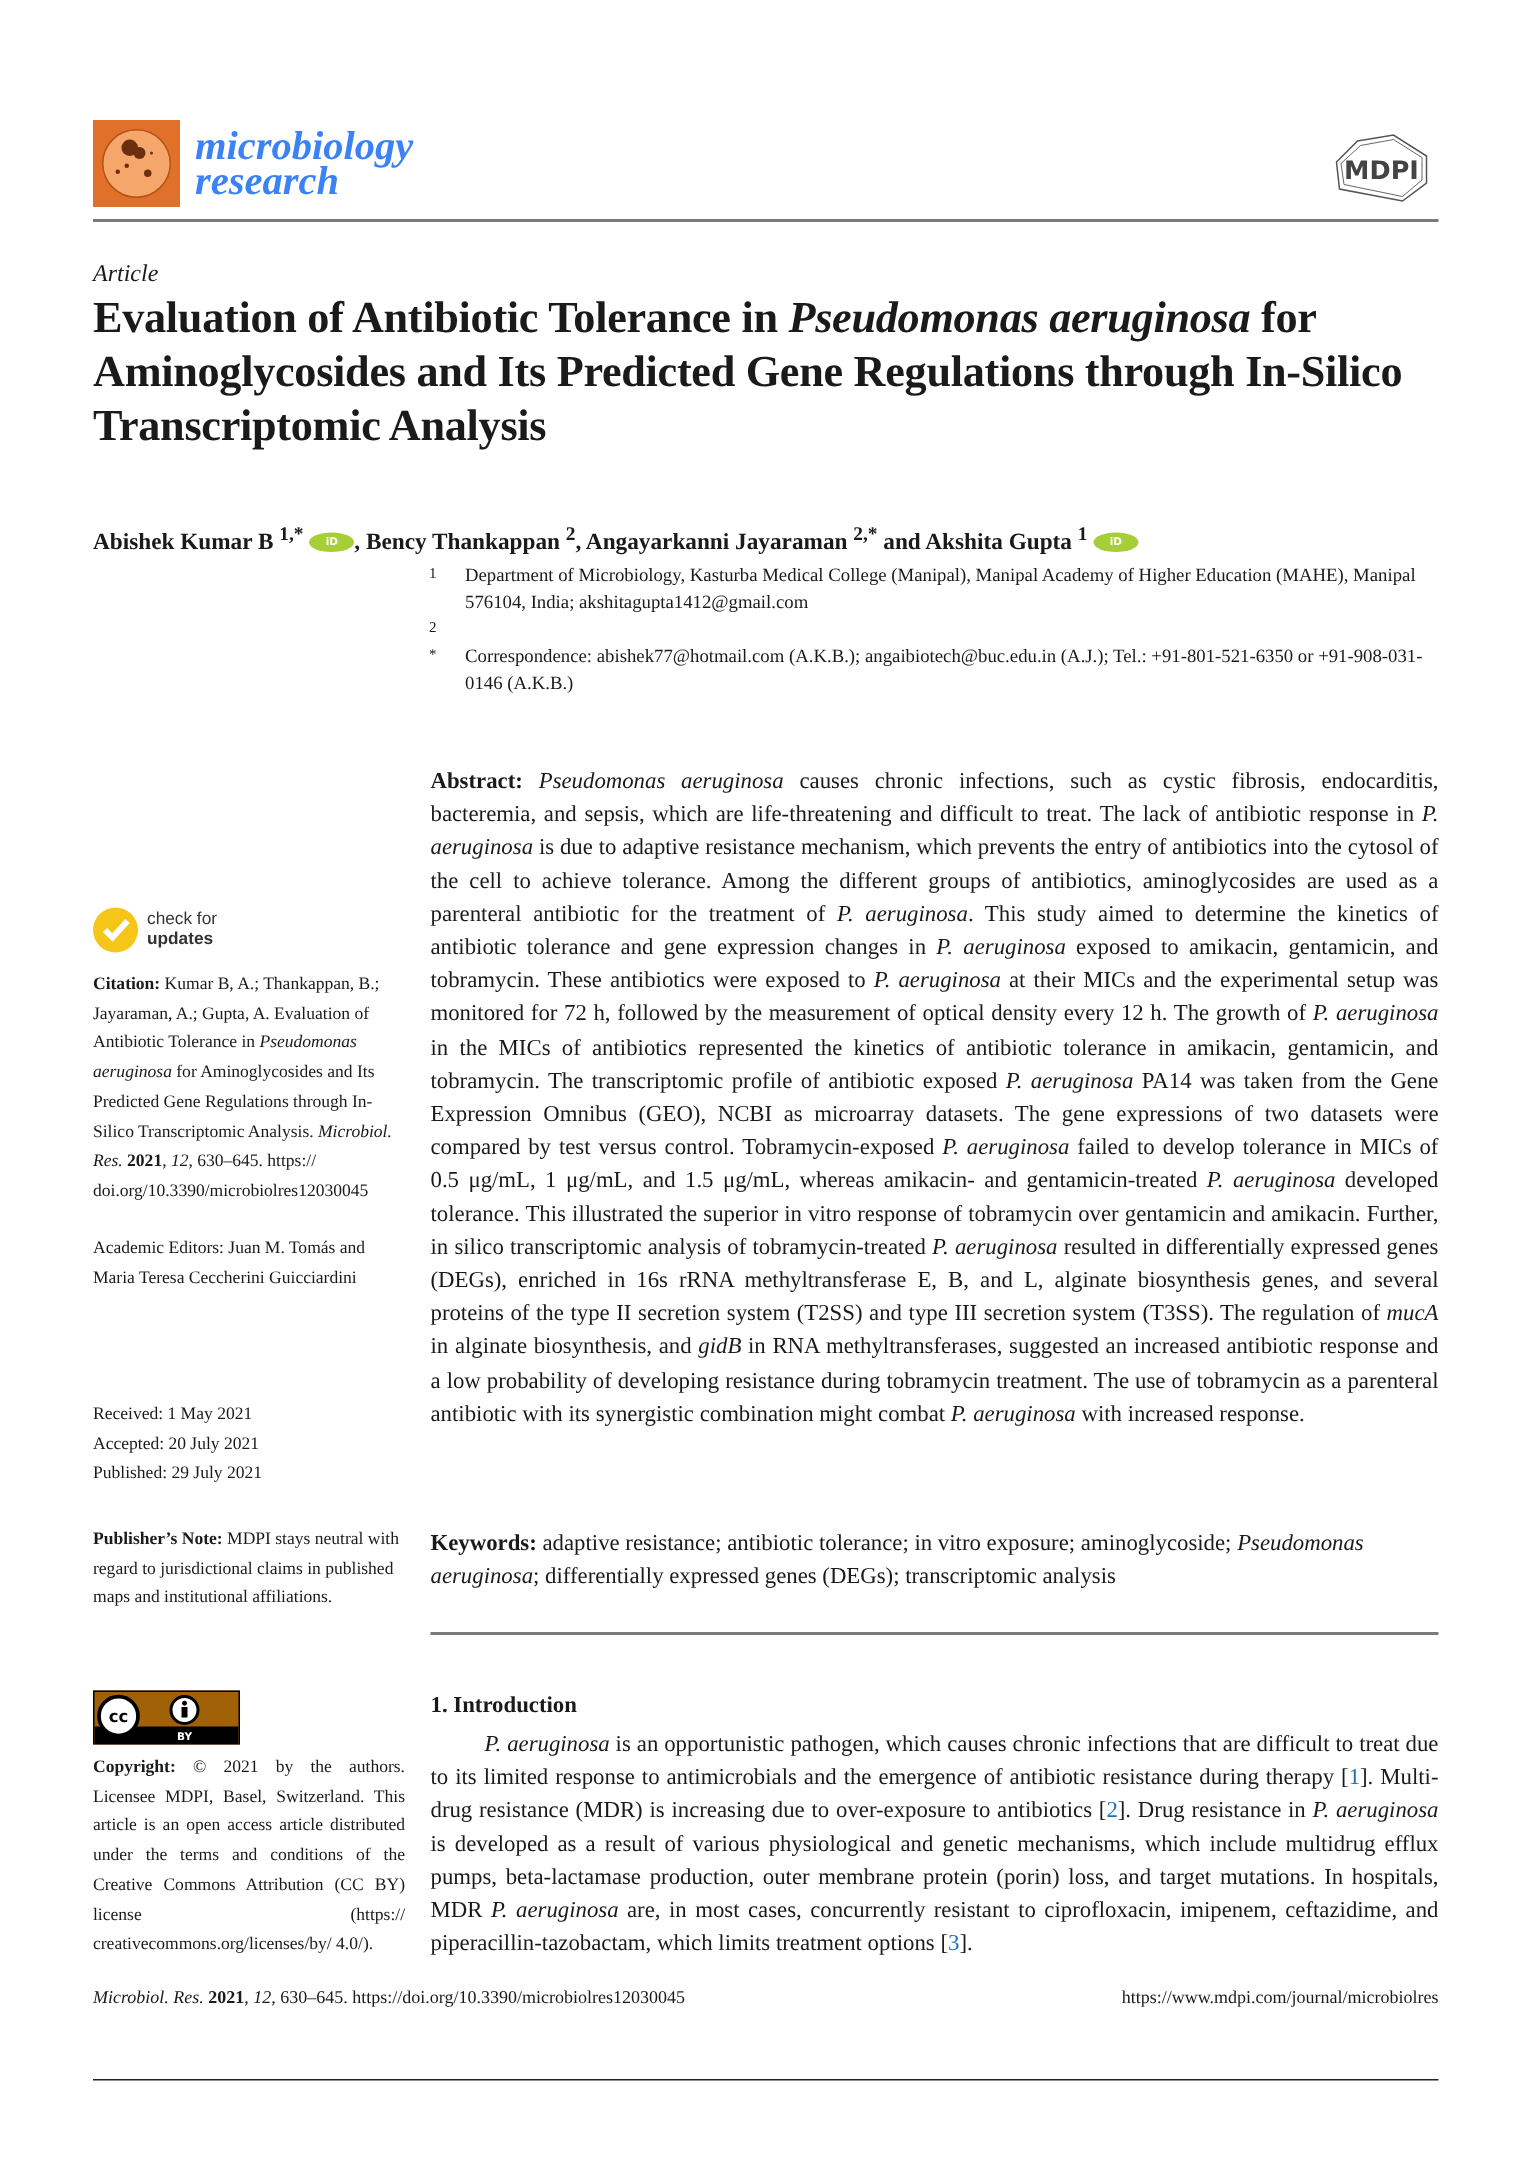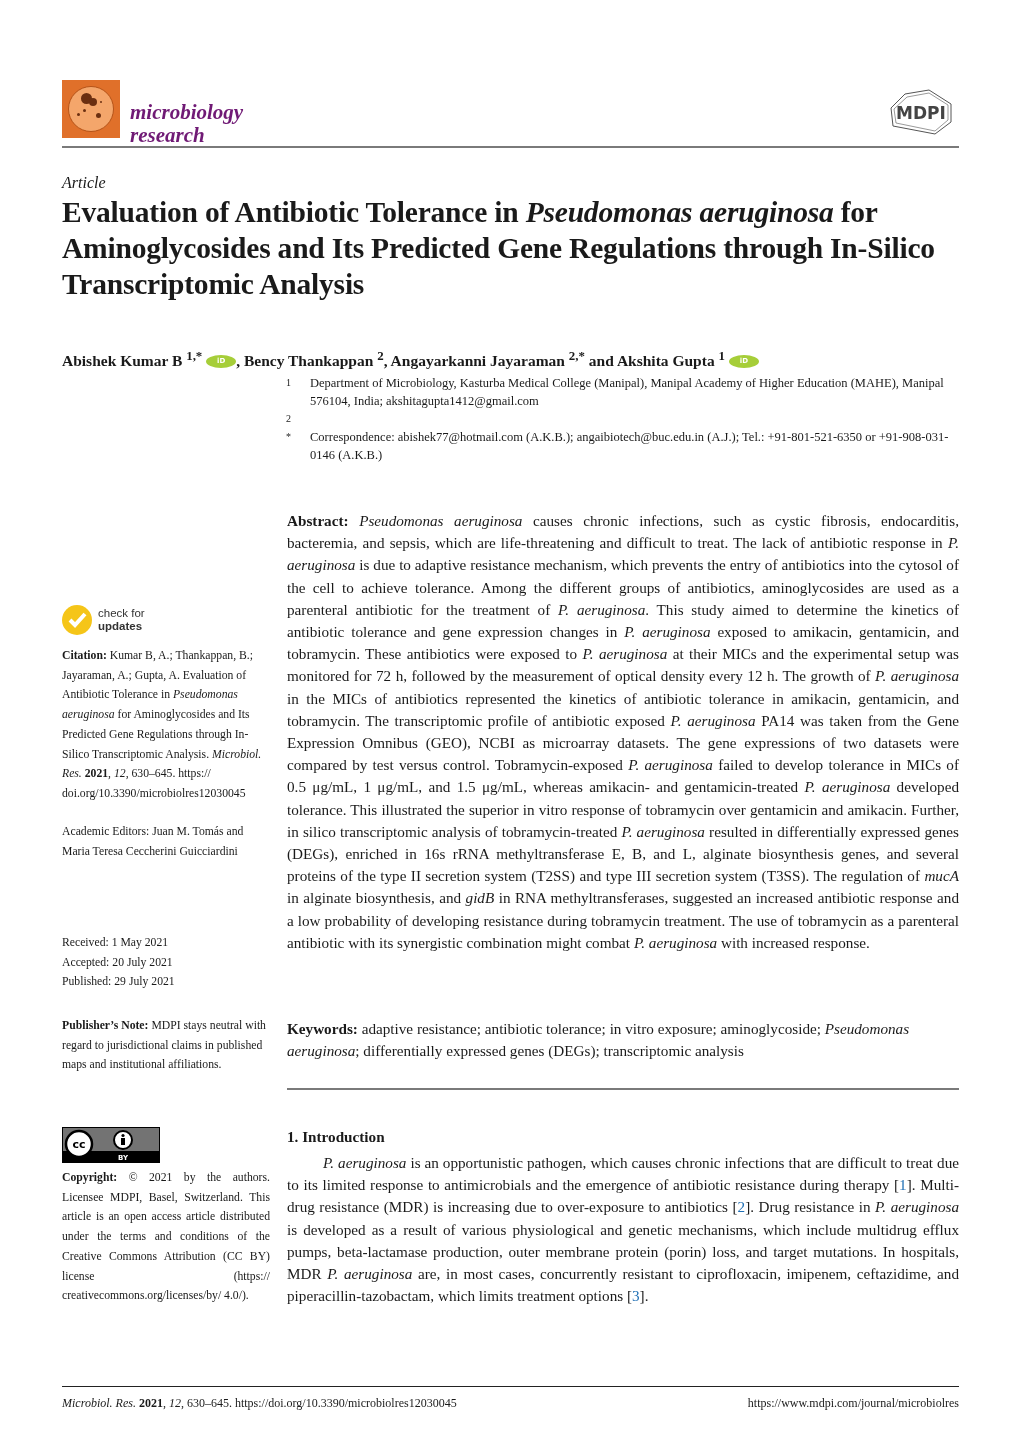--- a/index.html
+++ b/index.html
@@ -3,45 +3,45 @@
 <meta charset="utf-8">
 <style>
   html, body { margin: 0; padding: 0; background: #ffffff; }
   body { width: 1020px; height: 1442px; position: relative; overflow: hidden;
          font-family: "Liberation Serif", "DejaVu Serif", serif; color: #1a1a1a; }
   .abs { position: absolute; }
   .logo-box { left: 62px; top: 80px; width: 58px; height: 58px; background: #e0702a; }
   .logo-dish { left: 6px; top: 6px; width: 44px; height: 44px; border-radius: 50%;
                background: #f4a66b; border: 1px solid #b55318; position: absolute; }
   .dot { position: absolute; border-radius: 50%; background: #6b2f10; }
-  .journal-name { left: 130px; top: 101px; font-style: italic; font-weight: bold;
-                  color: #701a75; font-size: 21px; line-height: 23px; }
+  .journal-name { left: 130px; top: 86px; font-style: italic; font-weight: bold;
+                  color: #3b82f6; font-size: 27px; line-height: 23px; }
   .mdpi-logo { left: 885px; top: 88px; width: 72px; height: 48px; }
   .top-rule { left: 62px; top: 146px; width: 897px; height: 2px; background: #7a7a7a; }
   .article-type { left: 62px; top: 174px; font-style: italic; font-size: 16px; }
   .title { left: 62px; top: 194px; width: 900px; font-weight: bold; font-size: 29.5px;
            line-height: 36px; letter-spacing: -0.2px; }
   .authors { left: 62px; top: 348px; font-weight: bold; font-size: 15.5px; }
   .orcid { display: inline-block; width: 30px; height: 13px; border-radius: 50%;
            background: #a6ce39; color: #fff; font-size: 7px; line-height: 13px; text-align: center;
            vertical-align: 3px; font-family: "DejaVu Sans", sans-serif; font-weight: bold; }
   .affils { left: 286px; top: 374px; width: 680px; font-size: 12.5px; line-height: 18px; }
   .affil-row { display: flex; }
   .affil-mark { width: 24px; font-size: 10px; flex-shrink: 0; }
   .sidebar { left: 62px; width: 208px; font-size: 11.7px; line-height: 19.7px; }
   .check-updates { left: 62px; top: 603px; height: 34px; display: flex; align-items: center; }
   .check-circle { width: 30px; height: 30px; border-radius: 50%; background: #f5c518;
                   position: relative; margin-right: 6px; }
   .check-text { font-family: Liberation Sans, sans-serif; font-size: 11.5px; line-height: 13px; color: #333; }
   .main-col { left: 287px; width: 672px; font-size: 15.2px; line-height: 22.2px; text-align: justify; }
-  .cc-badge { left: 62px; top: 1127px; width: 96px; height: 34px; background: #737373;
+  .cc-badge { left: 62px; top: 1127px; width: 96px; height: 34px; background: #a16207;
               border: 1px solid #000; }
   .mid-rule { left: 287px; top: 1088px; width: 672px; height: 2px; background: #7a7a7a; }
   .foot-rule { left: 62px; top: 1386px; width: 897px; height: 1px; background: #222; }
-  .footer { top: 1396px; font-size: 12px; }
+  .footer { top: 1324px; font-size: 12px; }
   .ref { color: #1f6fb5; }
   b, .b { font-weight: bold; }
   i { font-style: italic; }
 </style>
 </head>
 <body>
 
 <div class="abs logo-box">
   <div class="logo-dish">
     <div class="dot" style="left:12px;top:6px;width:11px;height:11px;"></div>

